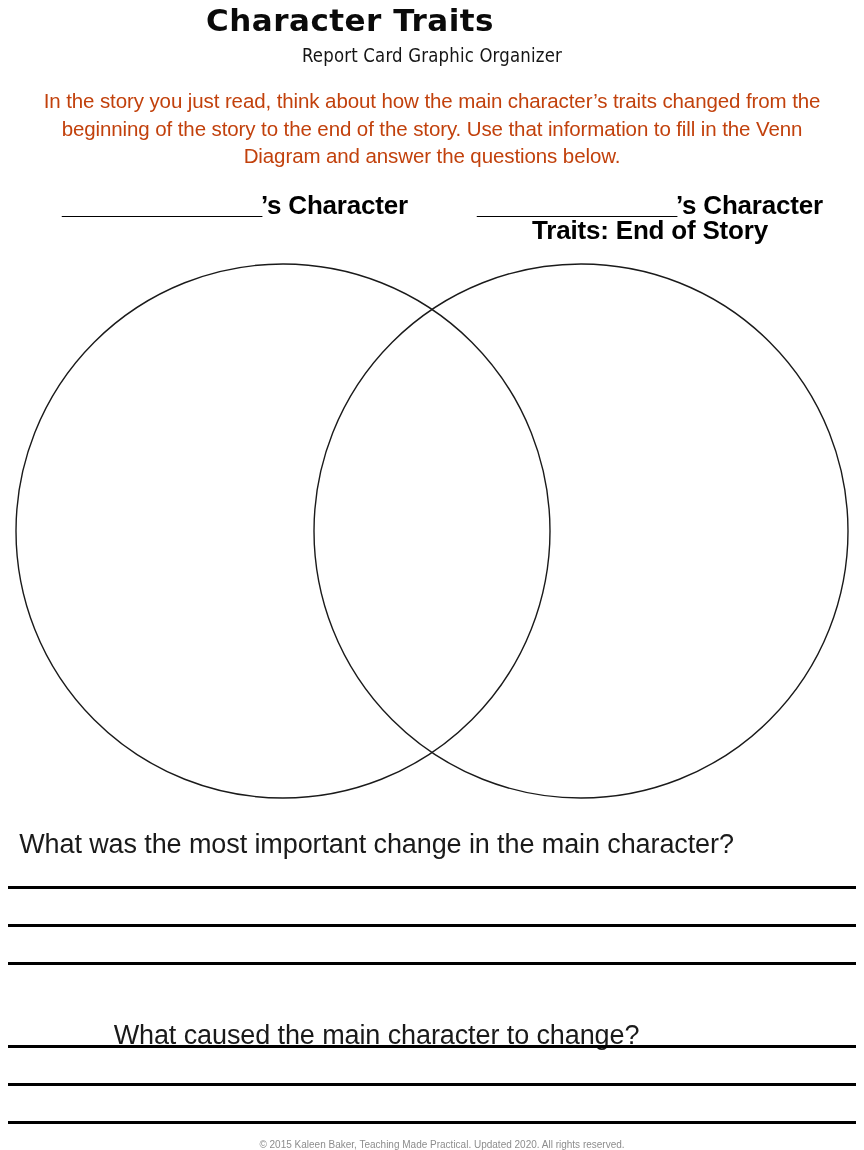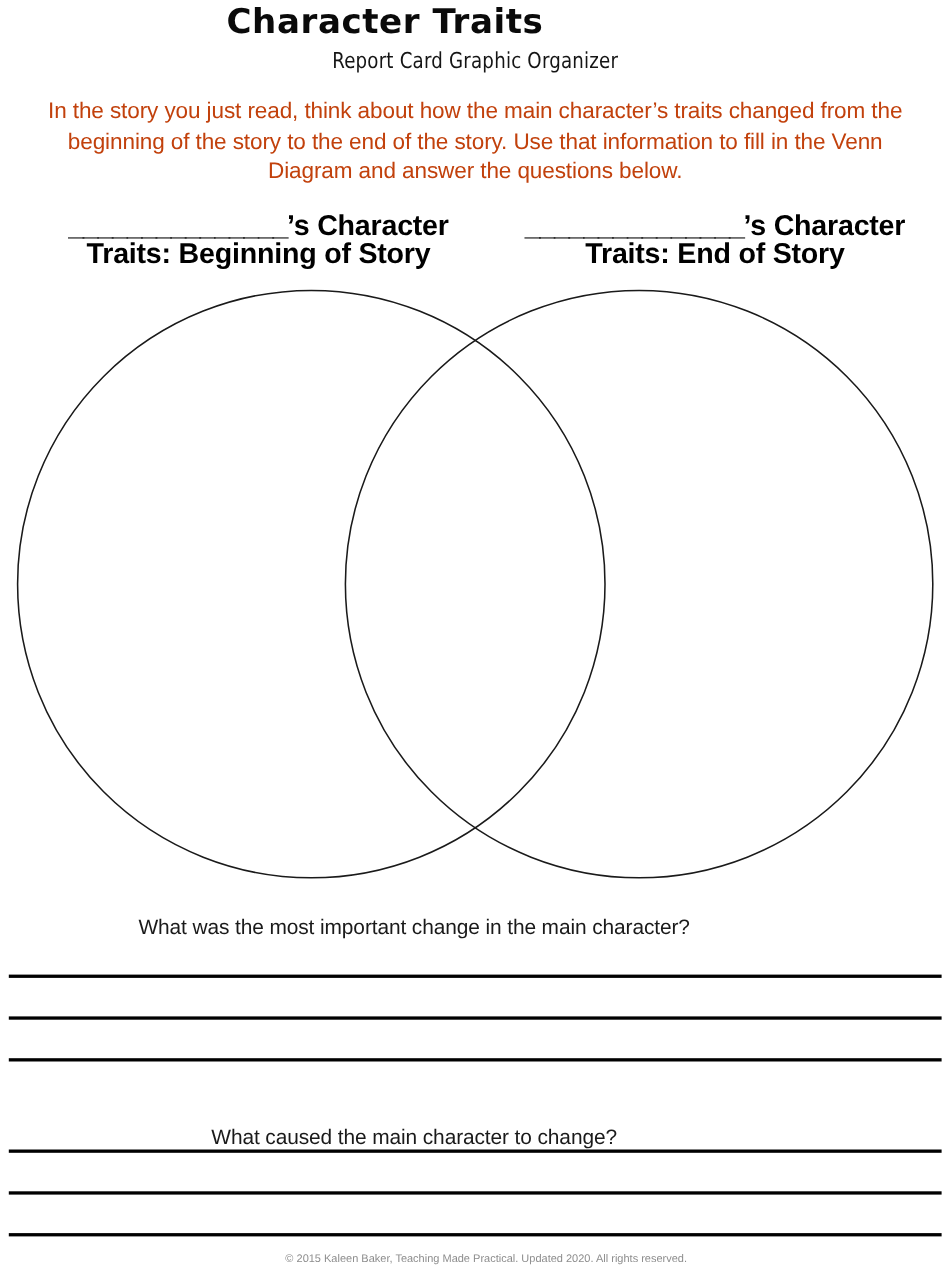--- a/index.html
+++ b/index.html
@@ -103,21 +103,21 @@
   }
   .venn svg { display: block; }
 
   
   .question {
     position: absolute;
     left: 0;
     width: 753px;
     text-align: center;
     font-family: "Liberation Sans", sans-serif;
-    font-size: 19px;
+    font-size: 27px;
     line-height: 28px;
     color: #1a1a1a;
     letter-spacing: -0.1px;
   }
   .question.q1 { top: 830px; }
   .question.q2 { top: 1021px; }
 
   .answer-line {
     position: absolute;
     left: 8px;
@@ -154,21 +154,20 @@
   <div class="title">Character Traits</div>
 
   <div class="subtitle">Report Card Graphic Organizer</div>
 
   <div class="intro">In the story you just read, think about how the main character’s traits changed from the beginning of the story to the end of the story.  Use that information to fill in the Venn Diagram and answer the questions below.</div>
 
   <div class="venn-headers">
 
     <div class="venn-header left">
       <span class="line1"><span class="blank">_______________</span><span>’s Character</span></span>
-      <span class="line2">Traits: Beginning of Story</span>
     </div>
 
     <div class="venn-header right">
       <span class="line1"><span class="blank">_______________</span><span>’s Character</span></span>
       <span class="line2">Traits: End of Story</span>
     </div>
 
   </div>
 
   <div class="venn">

